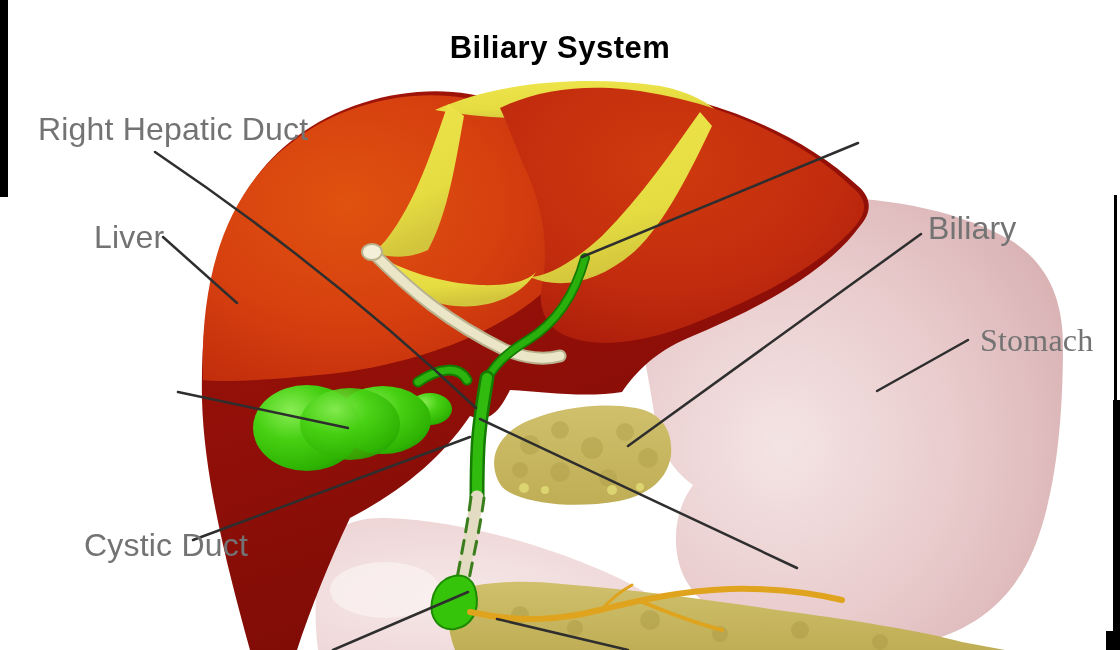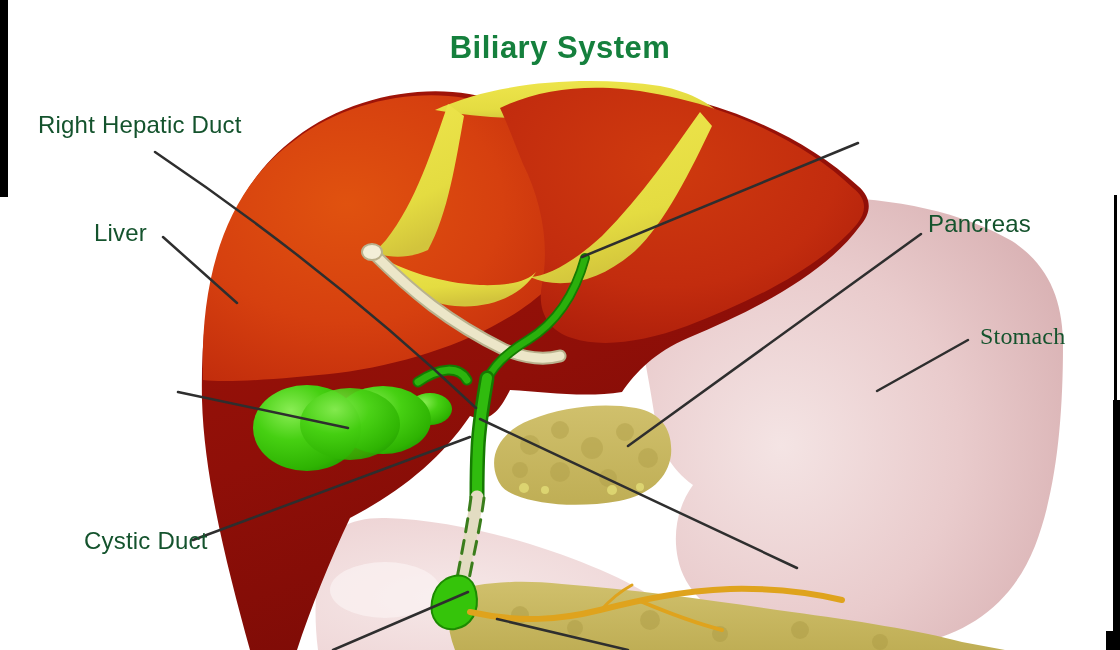--- a/index.html
+++ b/index.html
@@ -4,26 +4,26 @@
 <style>
   html,body{margin:0;padding:0;}
   body{
     width:1120px;height:650px;position:relative;overflow:hidden;
     background:#ffffff;
     font-family:"Liberation Sans", sans-serif;
   }
   #stage{position:absolute;inset:0;}
   svg{position:absolute;left:0;top:0;}
   .lbl{
-    position:absolute;color:#14532d;font-size:24px;line-height:1.1;
+    position:absolute;color:#737373;font-size:32px;line-height:1.1;
     white-space:nowrap;letter-spacing:0.2px;
   }
   #title{
     position:absolute;left:0;top:30px;width:100%;text-align:center;
-    font-size:31px;font-weight:bold;color:#15803d;letter-spacing:0.5px;
+    font-size:31px;font-weight:bold;color:#000000;letter-spacing:0.5px;
   }
   #lbl-rhd{left:38px;top:112px;}
   #lbl-liver{left:94px;top:220px;}
   #lbl-gallbladder{left:29px;top:373px;}
   #lbl-cystic{left:39px;top:528px;margin-left:45px;}
   #lbl-lhd{left:866px;top:111px;}
   #lbl-pancreas{left:928px;top:211px;}
   #lbl-stomach{left:980px;top:323px;font-family:Liberation Serif, serif;}
   #lbl-chd{left:809px;top:565px;}
   .edgebar{position:absolute;background:#000;}
@@ -236,21 +236,21 @@
     <path d="M 480,419 L 797,568"></path>
     <path d="M 468,592 L 333,650"></path>
     <path d="M 497,619 L 628,650"></path>
   </g>
 </svg>
 
 <div id="title">Biliary System</div>
 <div class="lbl" id="lbl-rhd">Right Hepatic Duct</div>
 <div class="lbl" id="lbl-liver">Liver</div>
 <div class="lbl" id="lbl-cystic">Cystic Duct</div>
-<div class="lbl" id="lbl-pancreas">Pancreas</div>
+<div class="lbl" id="lbl-pancreas">Biliary</div>
 <div class="lbl" id="lbl-stomach">Stomach</div>
 
 <div class="edgebar" id="edge-left"></div>
 <div class="edgebar" id="edge-right-thin"></div>
 <div class="edgebar" id="edge-right-thick"></div>
 <div class="edgebar" id="edge-right-corner"></div>
 
 </div>
 
 </body></html>

